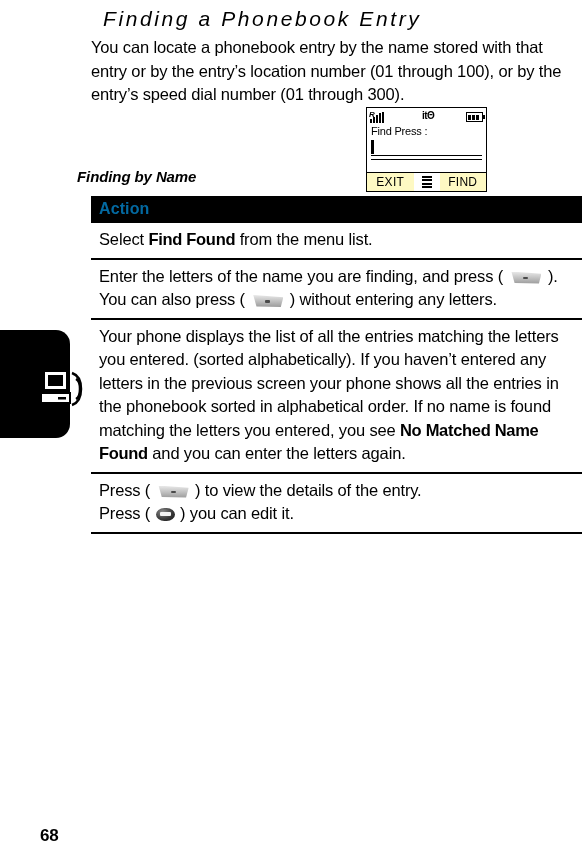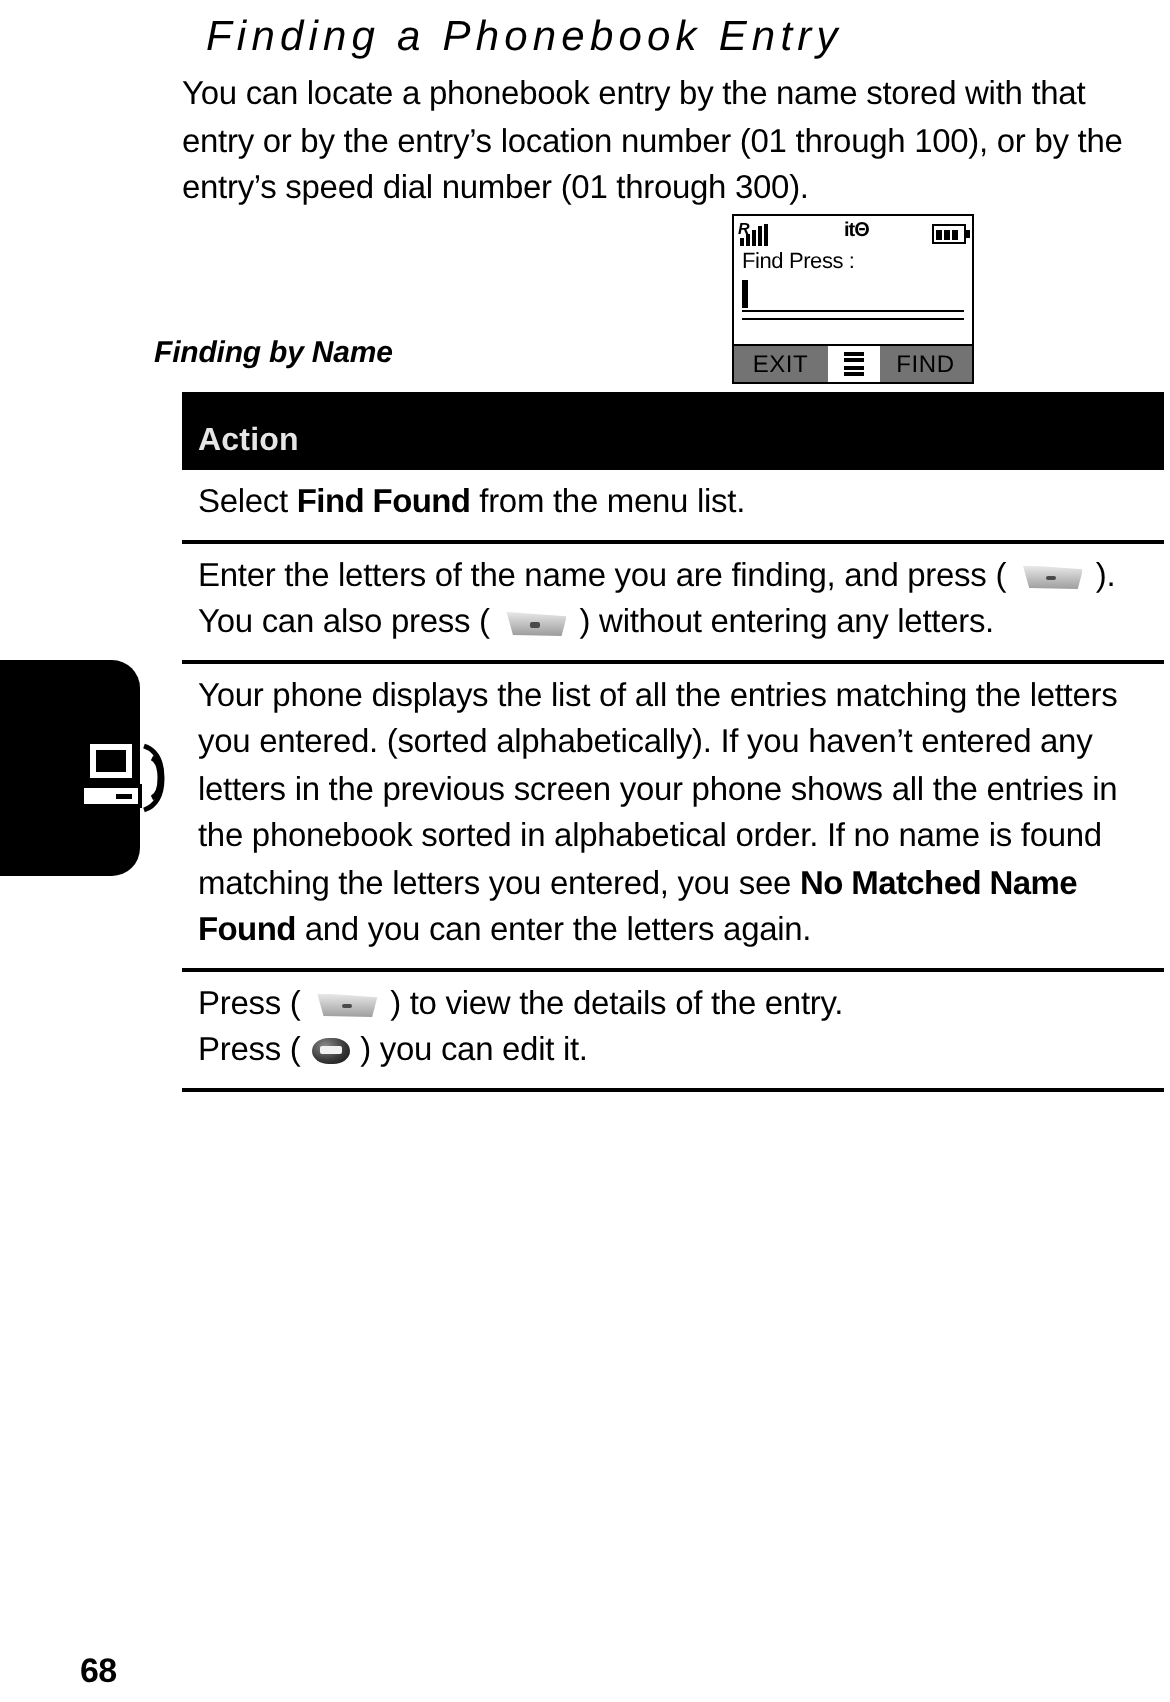--- a/index.html
+++ b/index.html
@@ -194,21 +194,21 @@
     left: 0;
     bottom: 0;
     width: 100%;
     height: 19px;
     display: flex;
     align-items: stretch;
     border-top: 1.5px solid #000;
     box-sizing: border-box;
   }
   .ps-sk {
-    background: #737373;
+    background: #fef9c3;
     flex: 1 1 0;
     display: flex;
     align-items: center;
     justify-content: center;
     font-size: 12px;
     font-weight: normal;
     letter-spacing: 0.3px;
   }
   .ps-sk-mid {
     flex: 0 0 26px;
@@ -244,24 +244,24 @@
 
   
   #action-table {
     position: absolute;
     left: 91px;
     top: 196px;
     width: 491px;
   }
   #table-head {
     background: #000000;
-    color: #e5e5e5;
+    color: #0369a1;
     font-size: 16px;
     font-weight: bold;
-    padding: 16px 0 5px 8px;
+    padding: 4px 0 5px 8px;
     letter-spacing: 0.1px;
   }
   .t-row {
     border-bottom: 2.2px solid #000;
     padding: 5px 0 6px 8px;
     font-size: 16.5px;
     line-height: 23.5px;
     letter-spacing: -0.15px;
   }
   .t-row p {

